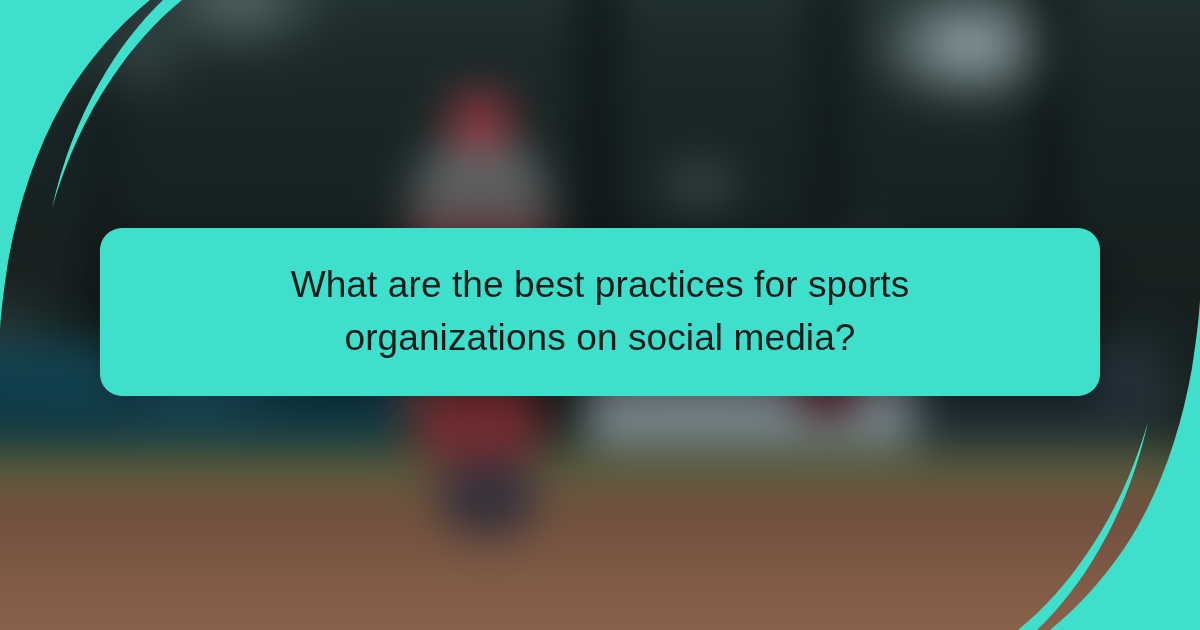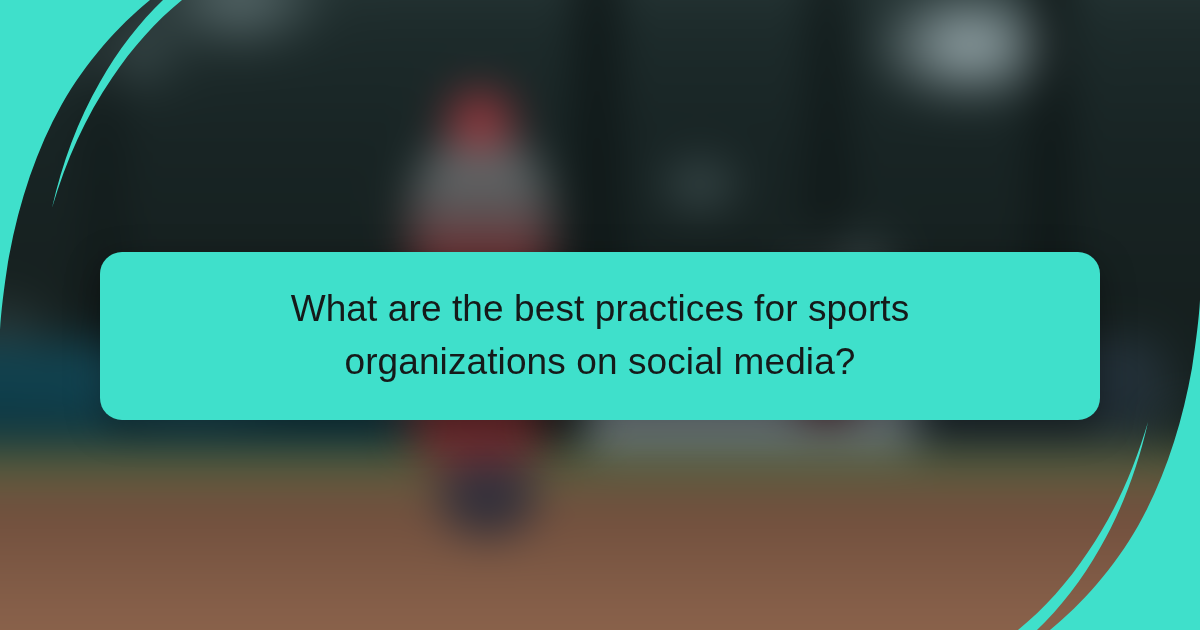--- a/index.html
+++ b/index.html
@@ -176,21 +176,20 @@
     width: 1000px;
     height: 168px;
     border-radius: 22px;
     background: #3fe0cb;
     box-shadow: 0 10px 34px rgba(0,0,0,0.38);
     display: flex;
     align-items: center;
     justify-content: center;
     box-sizing: border-box;
     padding: 0 60px;
-    margin-top: 24px;
   }
   .card-title {
     margin: 0;
     font-size: 37px;
     line-height: 1.42;
     font-weight: 400;
     color: #151a1a;
     text-align: center;
     letter-spacing: 0.1px;
     max-width: 740px;

